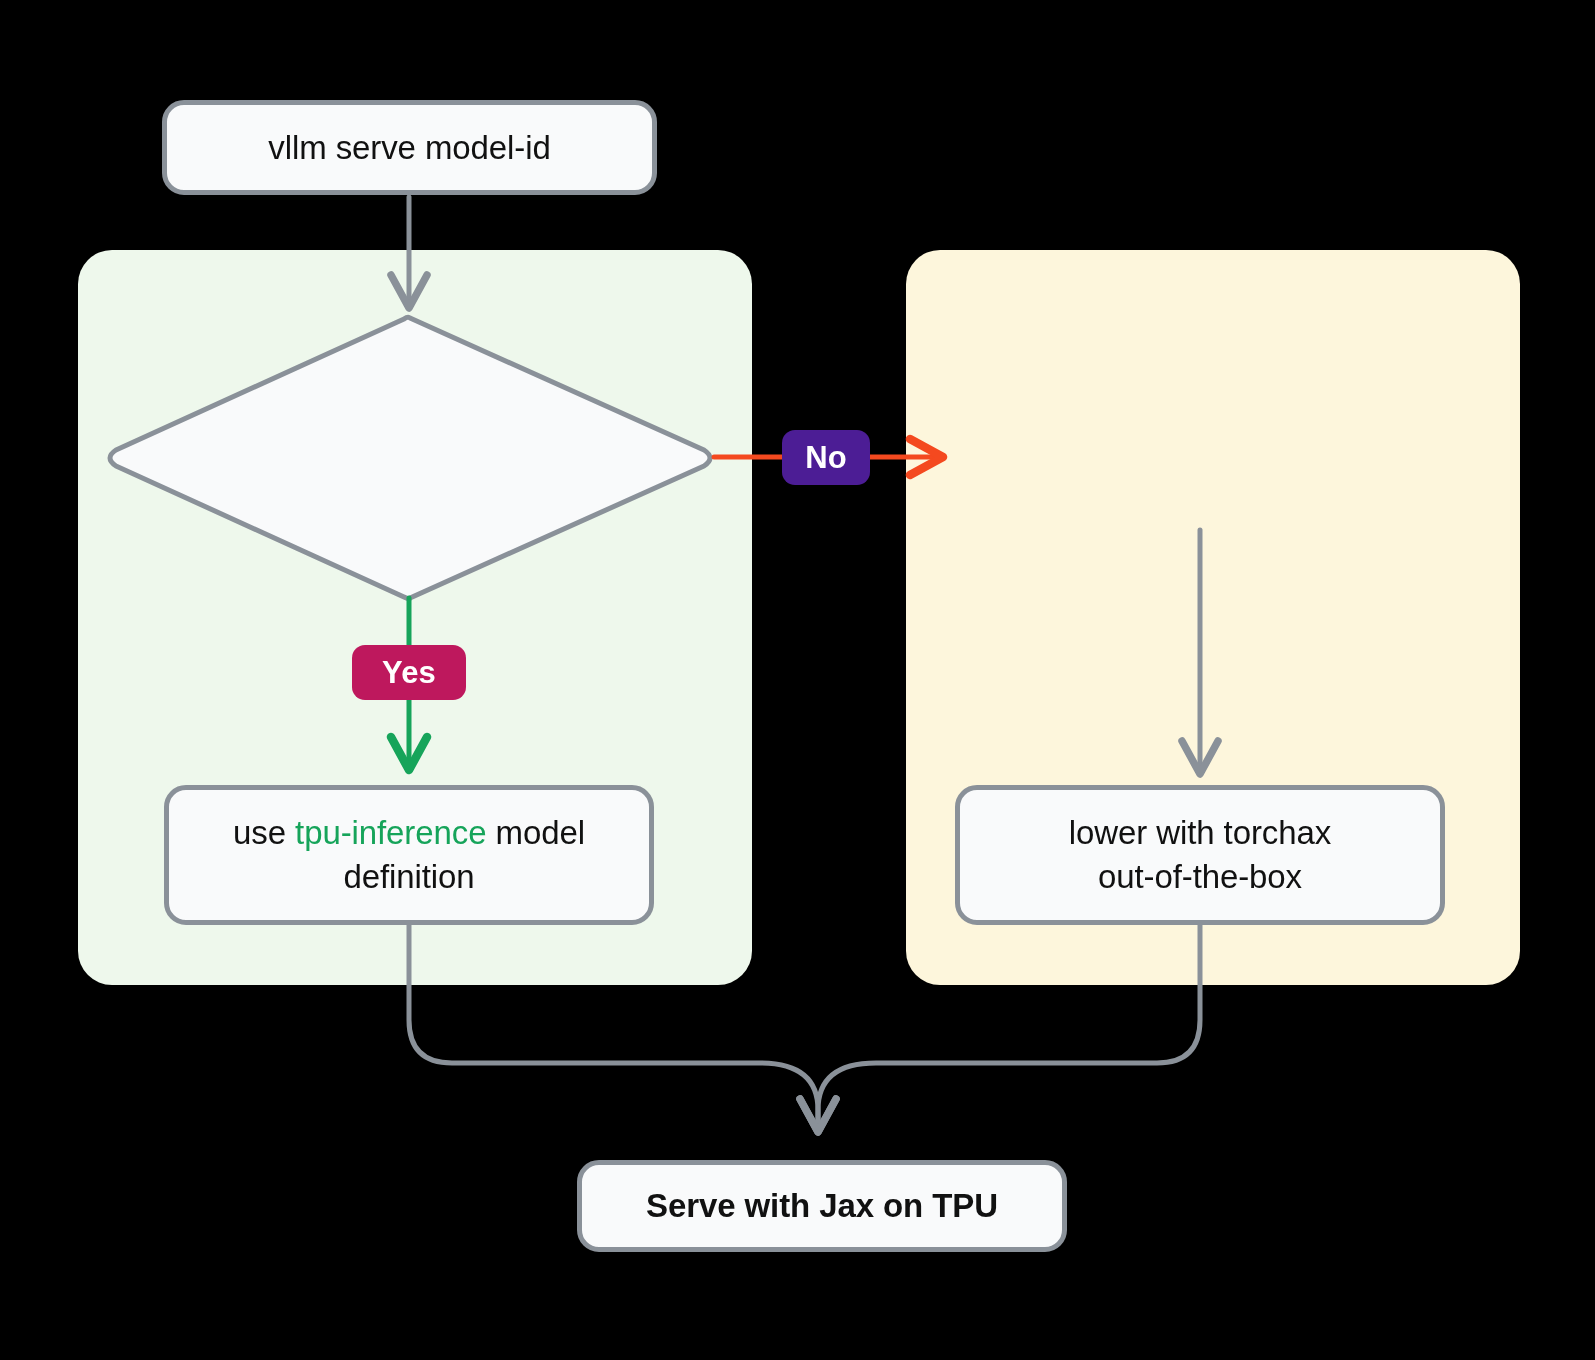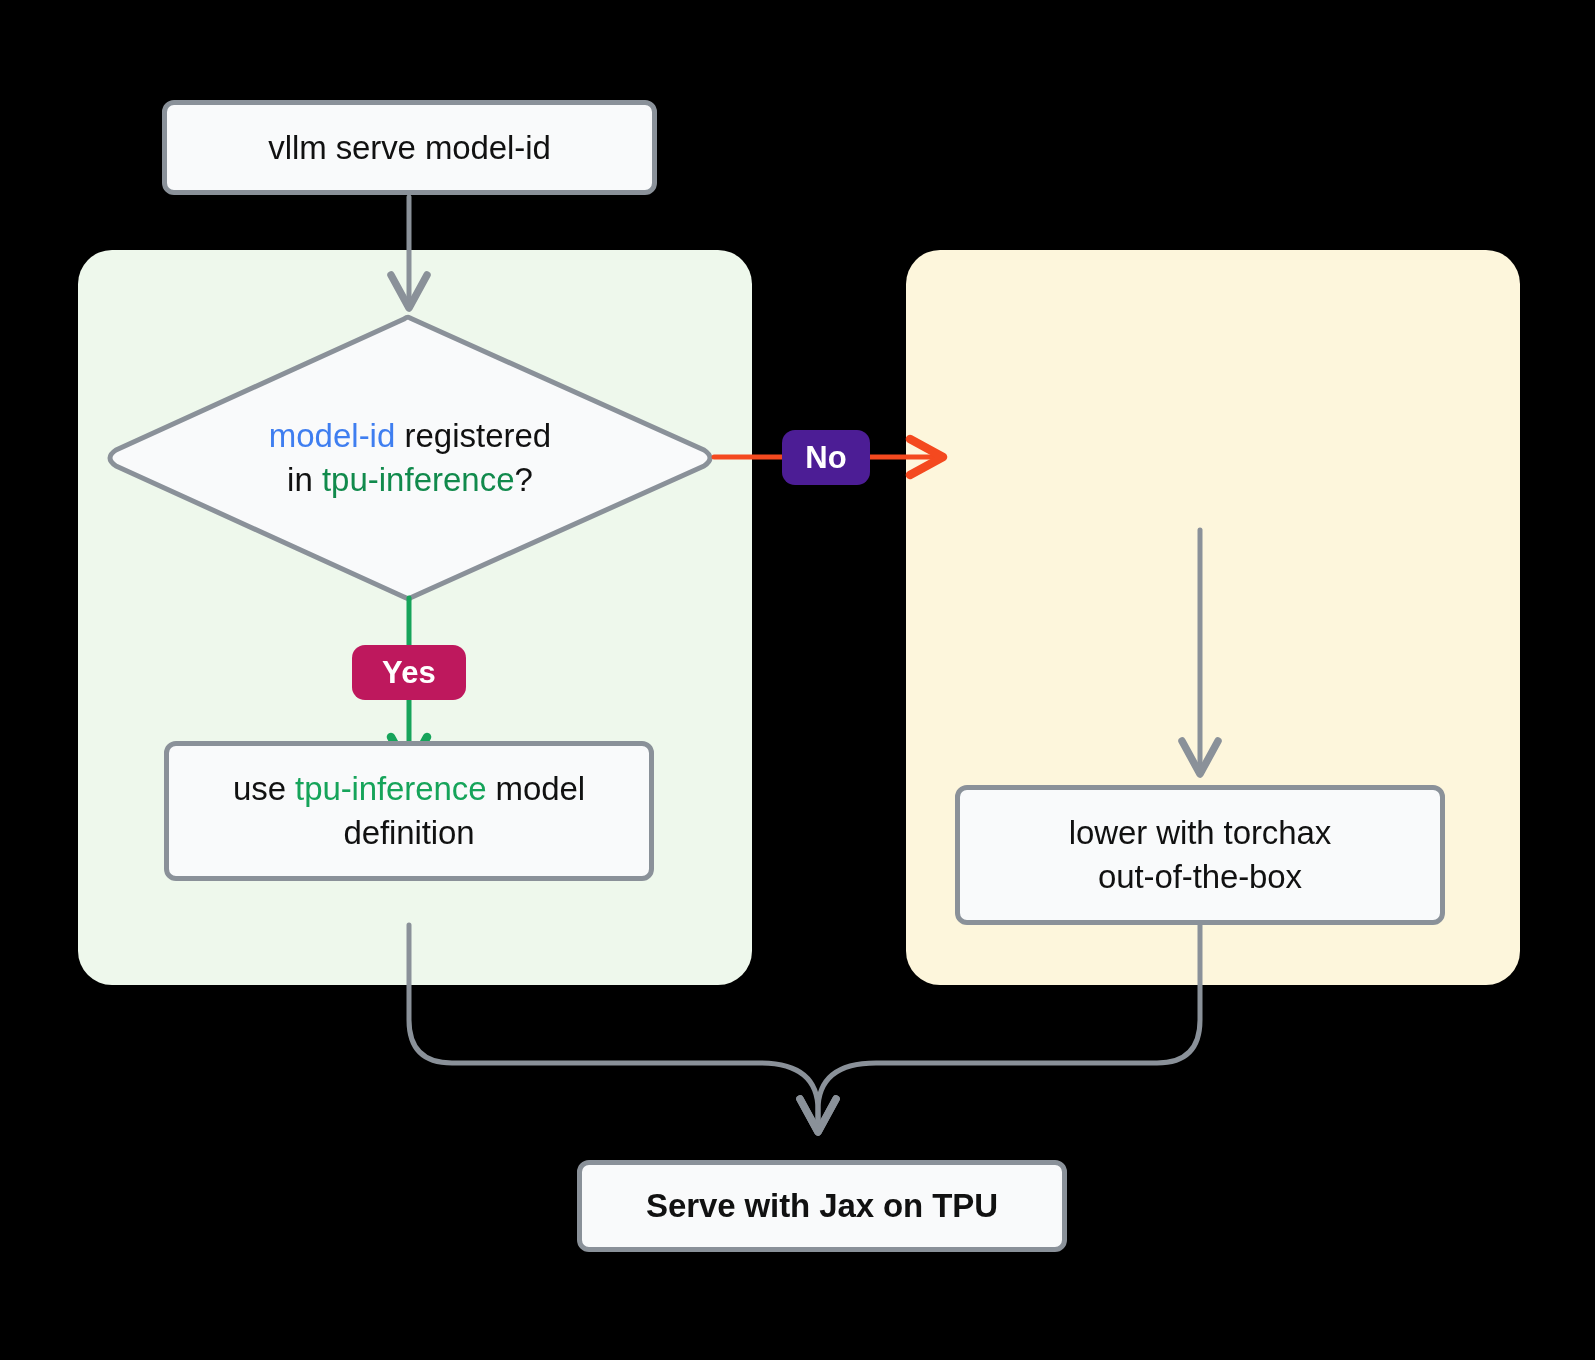--- a/index.html
+++ b/index.html
@@ -29,21 +29,21 @@
   }
   .panel {
     position: absolute;
     border-radius: 34px;
   }
   .node {
     position: absolute;
     box-sizing: border-box;
     background: #f9fafb;
     border: 5px solid #8a9199;
-    border-radius: 12px;
+    border-radius: 22px;
     display: flex;
     align-items: center;
     justify-content: center;
     text-align: center;
     color: #111111;
     font-size: 33px;
     font-weight: 500;
     letter-spacing: -0.1px;
     line-height: 1.32;
     padding: 6px 18px;
@@ -110,36 +110,30 @@
 
     <path d="M409,925 L409,1020 Q409,1063 452,1063 L760,1063 Q818,1063 818,1110 L818,1130" fill="none" stroke="#8a9199" stroke-width="5" stroke-linecap="round" marker-end="url(#ah-gray)"></path>
 
     <path d="M1200,925 L1200,1020 Q1200,1063 1157,1063 L876,1063 Q818,1063 818,1110 L818,1130" fill="none" stroke="#8a9199" stroke-width="5" stroke-linecap="round" marker-end="url(#ah-gray)"></path>
   </svg>
 
   <div class="node" style="left:162px; top:100px; width:495px; height:95px;">
     <span>vllm serve model-id</span>
   </div>
 
-  <div class="diamond-label" style="left:160px; top:400px; width:500px; height:116px;">
-    <div>
-      <span class="kw-blue">model-id</span><span> registered</span><br>
-      <span>in </span><span class="kw-green">tpu-inference</span><span>?</span>
-    </div>
-  </div>
 
   <div class="badge" style="left:352px; top:645px; width:114px; height:55px; background:#be185d;">
     <span>Yes</span>
   </div>
 
   <div class="badge" style="left:782px; top:430px; width:88px; height:55px; background:#4c1d95;">
     <span>No</span>
   </div>
 
-  <div class="node" style="left:164px; top:741px; width:490px; height:140px;">
+  <div class="node" style="left:164px; top:785px; width:490px; height:140px;">
     <div>
       <span>use </span><span class="kw-green-b">tpu-inference</span><span> model definition</span>
     </div>
   </div>
 
 
   <div class="node" style="left:955px; top:785px; width:490px; height:140px;">
     <div>
       <span>lower with torchax</span><br>
       <span>out-of-the-box</span>

